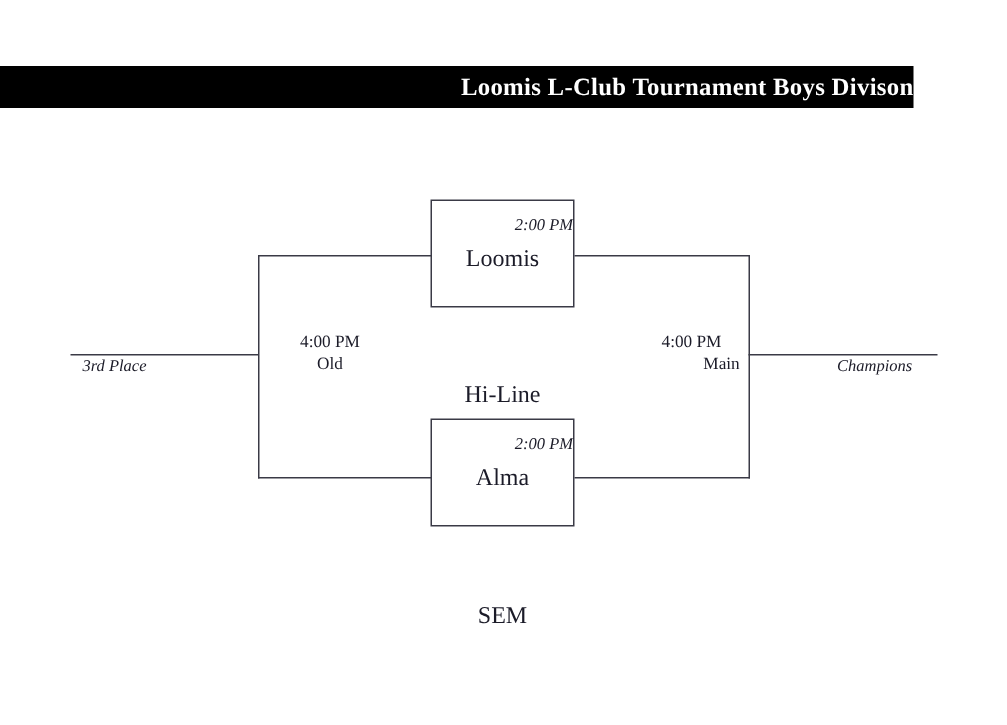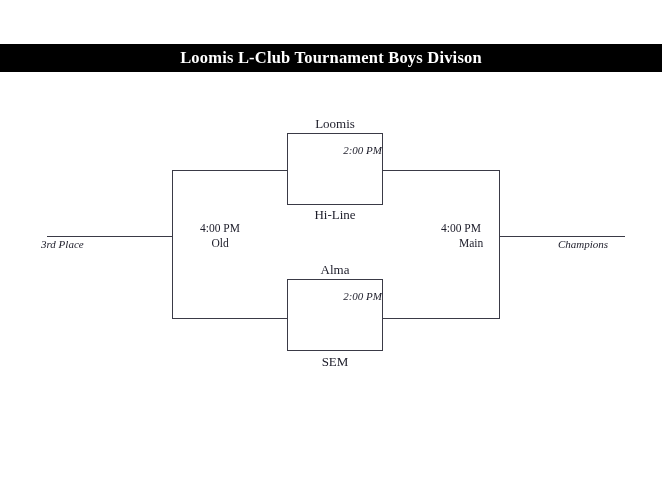--- a/index.html
+++ b/index.html
@@ -15,26 +15,26 @@
     font-family: "Liberation Serif", "DejaVu Serif", serif;
     color: #1b1b28;
     overflow: hidden;
   }
 
   
   .title-bar {
     position: absolute;
     left: 0;
     top: 44px;
-    width: 662px;
+    width: 609px;
     height: 28px;
     background: #000000;
     display: flex;
     align-items: center;
-    justify-content: center;
+    justify-content: flex-end;
   }
   .title-bar .title-text {
     color: #ffffff;
     font-size: 16.5px;
     font-weight: 700;
     letter-spacing: 0.2px;
     line-height: 1;
     white-space: nowrap;
   }
 
@@ -69,23 +69,24 @@
     font-style: italic;
     font-size: 11px;
     line-height: 15px;
     white-space: nowrap;
   }
 
   
   .team-label {
     position: absolute;
     text-align: center;
-    font-size: 13px;
+    font-size: 16px;
     line-height: 1;
     white-space: nowrap;
+    margin-top: 48px;
   }
 
   
   .round-label {
     position: absolute;
     font-size: 11.5px;
     line-height: 15px;
     white-space: nowrap;
   }
   .round-label.left  { text-align: center; }
@@ -136,19 +137,19 @@
       <div class="box-time">2:00 PM</div>
     </div>
   </div>
 
   <div class="team-label" style="left:287px; top:355px; width:96px;">SEM</div>
 
   <div class="round-label left" style="left:180px; top:221px; width:80px;">4:00 PM</div>
   <div class="round-label left" style="left:180px; top:236px; width:80px;">Old</div>
 
   <div class="round-label right" style="left:441px; top:221px; width:80px;">4:00 PM</div>
-  <div class="round-label right" style="left:459px; top:236px; width:80px;">Main</div>
+  <div class="round-label right" style="left:441px; top:236px; width:80px;text-align:center;">Main</div>
 
-  <div class="endpoint-label" style="left:41px; top:239px;">3rd Place</div>
+  <div class="endpoint-label" style="left:55px; top:239px;">3rd Place</div>
 
   <div class="endpoint-label" style="left:558px; top:239px;">Champions</div>
 
 </div>
 
 </body></html>

